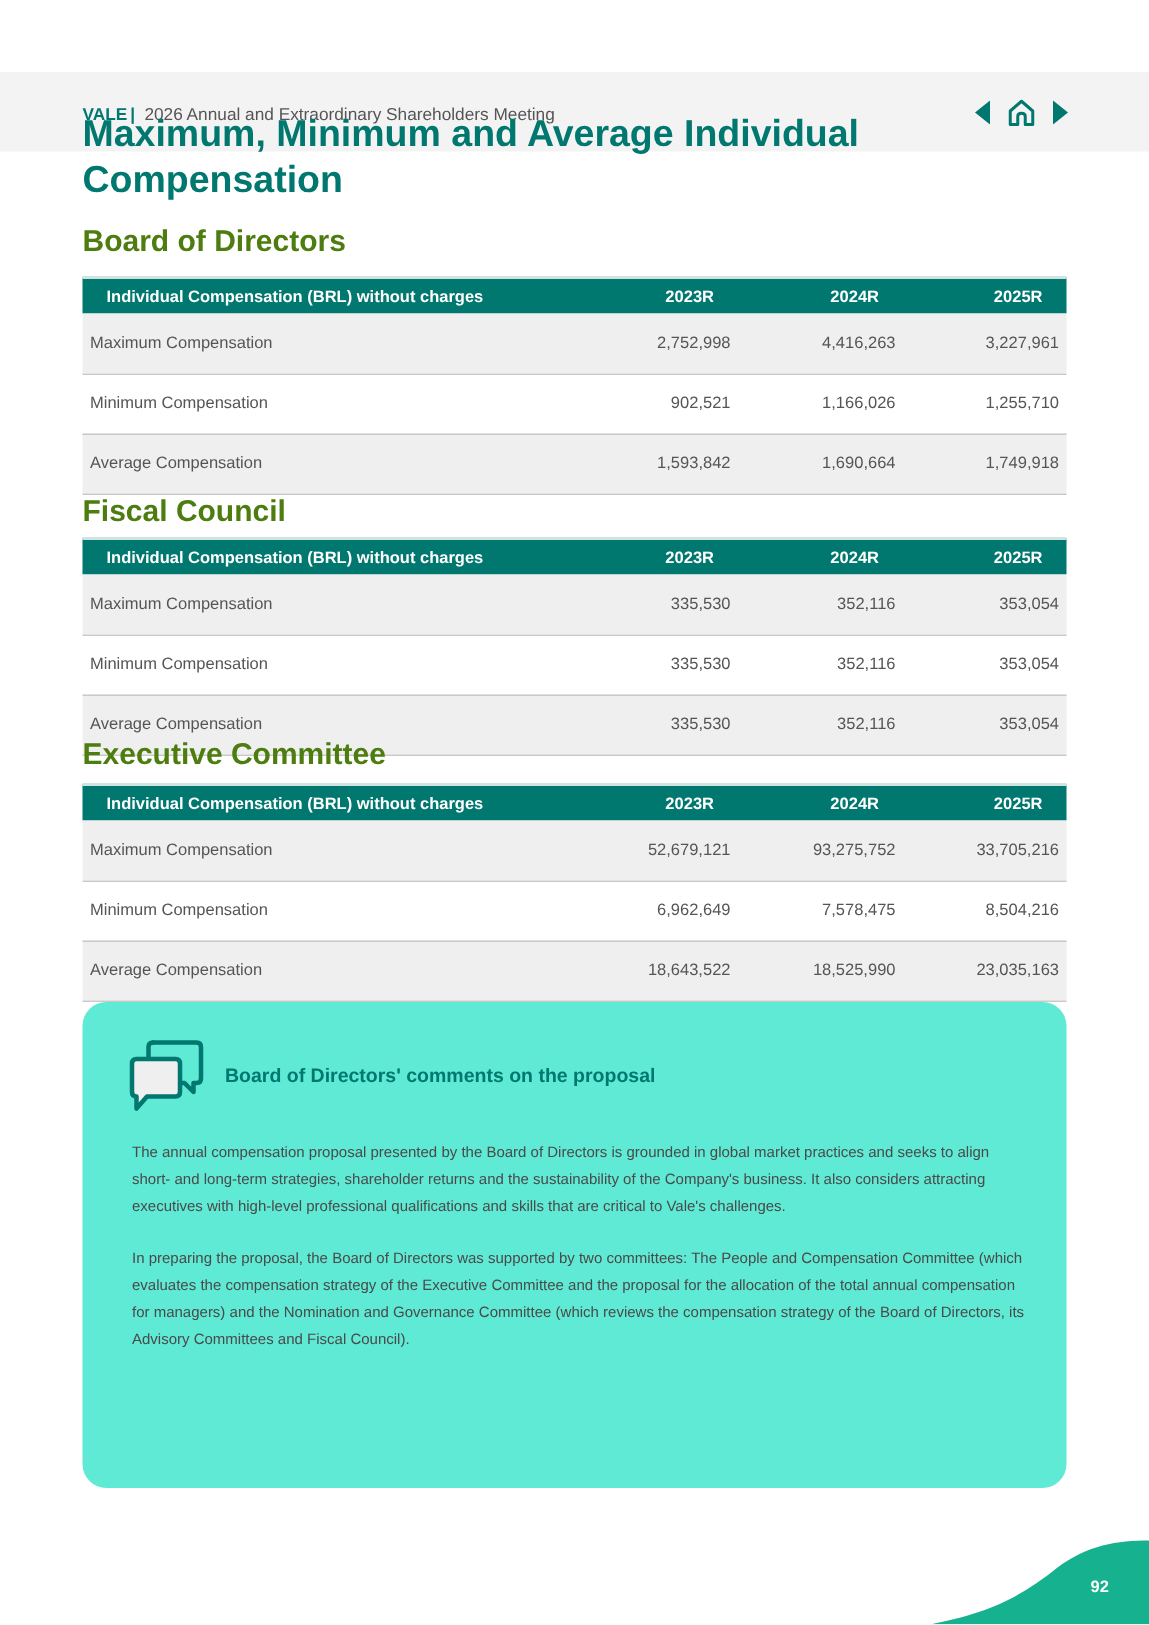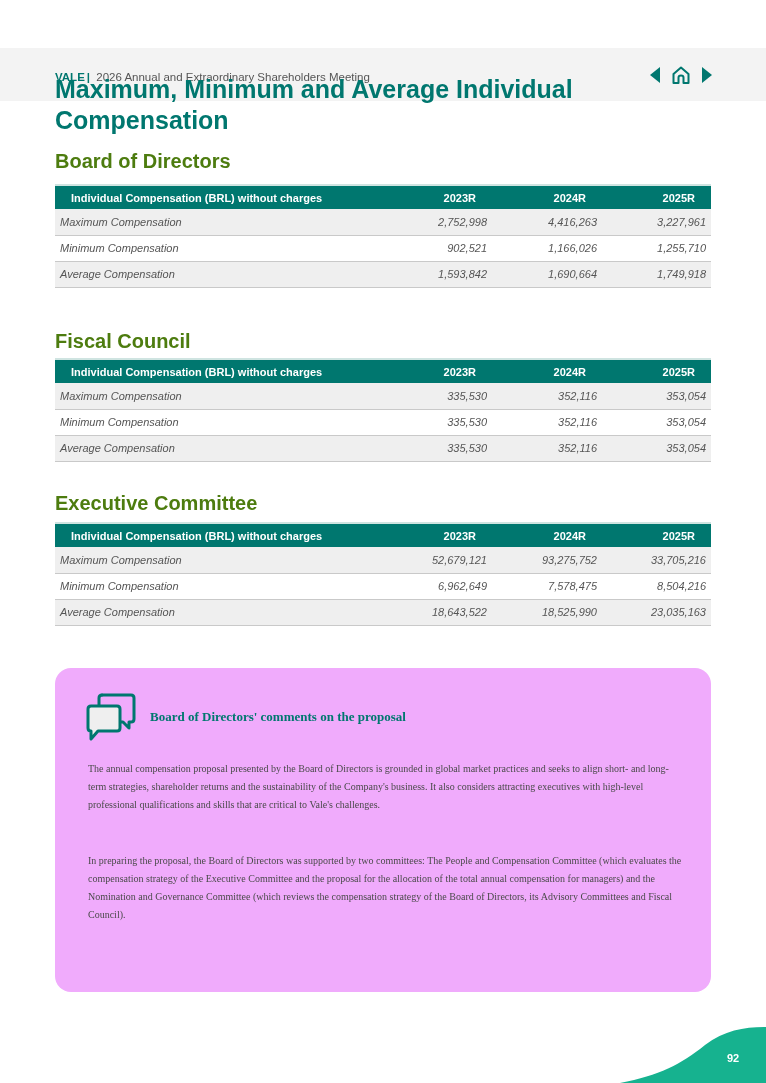--- a/index.html
+++ b/index.html
@@ -15,35 +15,35 @@
   .nav .home { width: 22px; height: 22px; display: flex; align-items: center; justify-content: center; cursor: pointer; }
 
   .page-title { position: absolute; left: 55px; top: 74px; width: 620px; font-size: 25px; line-height: 31px; font-weight: bold; color: #00776f; }
 
   .section-title { position: absolute; left: 55px; font-size: 20px; font-weight: bold; color: #4d7c0f; }
 
   table.comp { position: absolute; left: 55px; width: 656px; border-collapse: collapse; font-size: 11px; }
   table.comp thead tr { background: #00776f; border-top: 2px solid #cfe4e1; }
   table.comp th { color: #ffffff; font-weight: bold; height: 24px; padding: 0 16px; text-align: right; }
   table.comp th:first-child { text-align: left; }
-  table.comp td { height: 26px; padding: 0 5px; text-align: right; color: #555; border-bottom: 1px solid #c9c9c9; font-style: italic; }
+  table.comp td { height: 40px; padding: 0 5px; text-align: right; color: #555; border-bottom: 1px solid #c9c9c9; }
   table.comp td:first-child { text-align: left; }
   table.comp tbody tr:nth-child(odd) { background: #efefef; }
   table.comp tbody tr:nth-child(even) { background: #ffffff; }
   table.comp col.c0 { width: 337px; }
   table.comp col.c1 { width: 100px; }
   table.comp col.c2 { width: 110px; }
   table.comp col.c3 { width: 109px; }
 
-  .comment-box { position: absolute; left: 55px; top: 668px; width: 656px; height: 324px; background: #f0abfc; border-radius: 16px; font-family: Liberation Serif, serif; }
+  .comment-box { position: absolute; left: 55px; top: 668px; width: 656px; height: 324px; background: #5eead4; border-radius: 16px; }
   .comment-box .cicon { position: absolute; left: 31px; top: 24px; width: 52px; height: 52px; }
   .comment-box .ctitle { position: absolute; left: 95px; top: 41px; font-size: 13px; font-weight: bold; color: #00776f; }
   .comment-box .para { position: absolute; left: 33px; width: 595px; font-size: 10px; line-height: 18px; color: #4a4a4a; }
   .comment-box .p1 { top: 92px; }
-  .comment-box .p2 { top: 184px; }
+  .comment-box .p2 { top: 163px; }
 
   .footer-wave { position: absolute; left: 600px; top: 1010px; width: 166px; height: 73px; }
   .page-num { position: absolute; left: 727px; top: 1052px; font-size: 11px; font-weight: bold; color: #ffffff; }
 </style>
 </head>
 <body>
 
 <div class="topbar">
   <div class="brand">
     <span class="vale">VALE</span><span class="sep">|</span>

